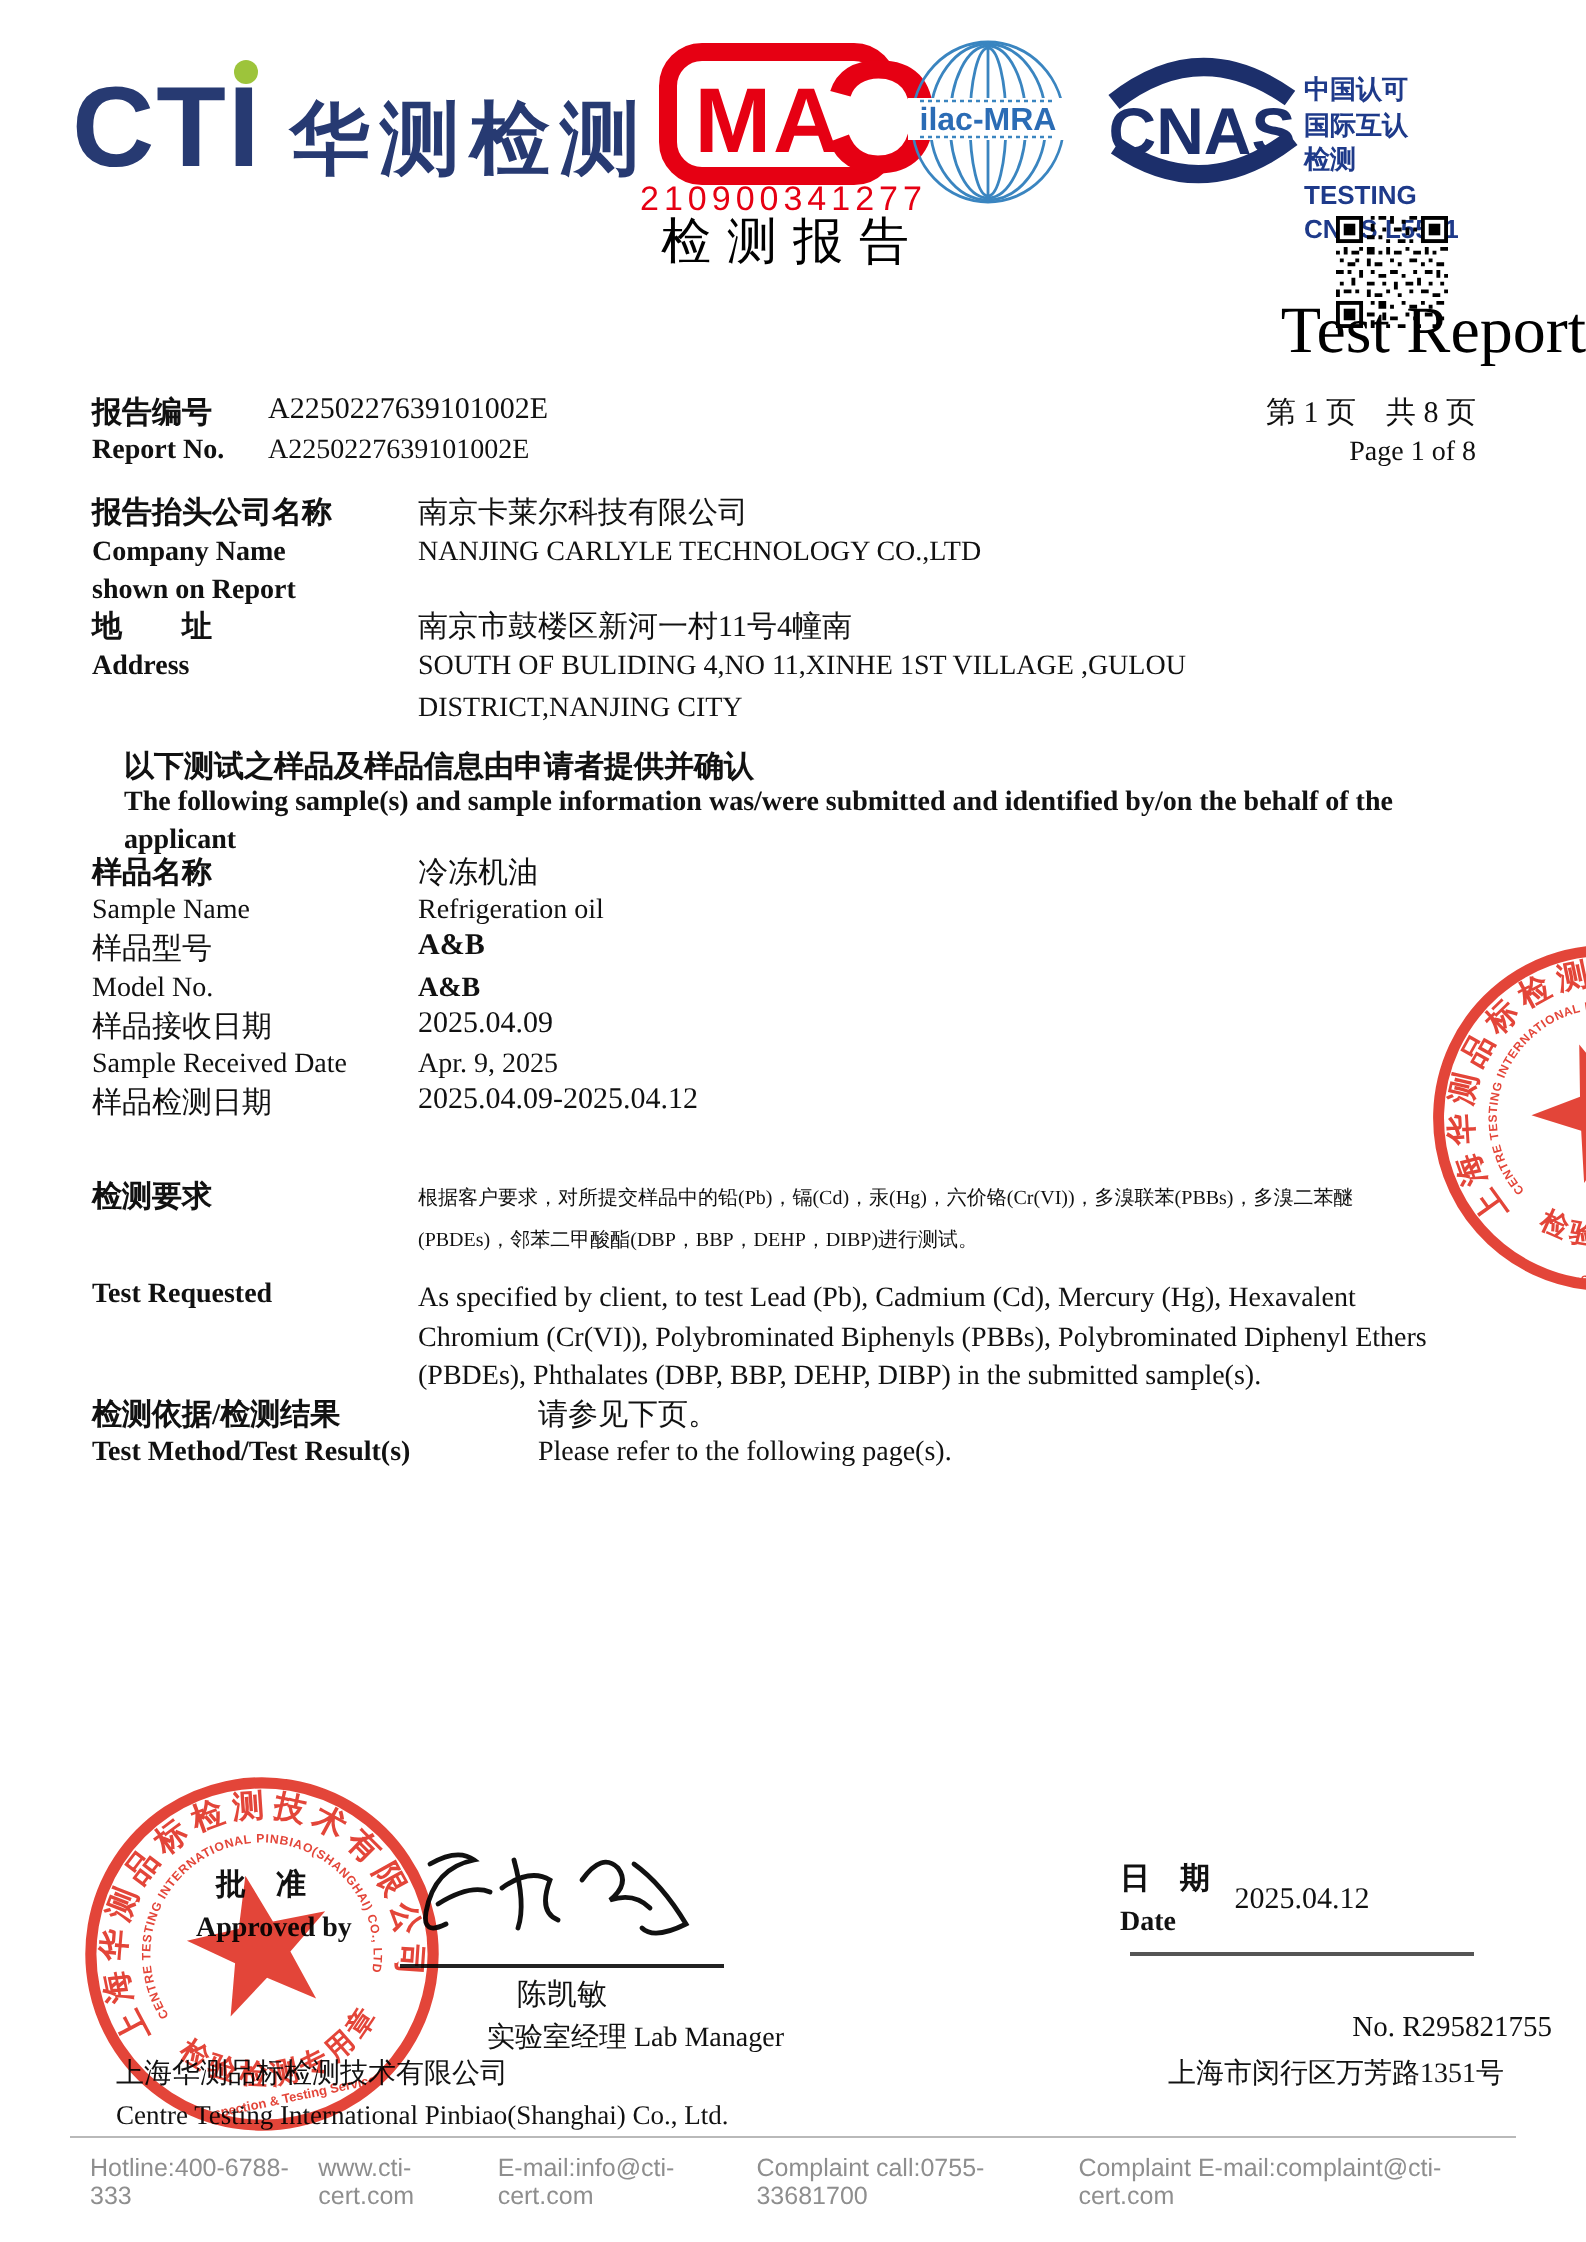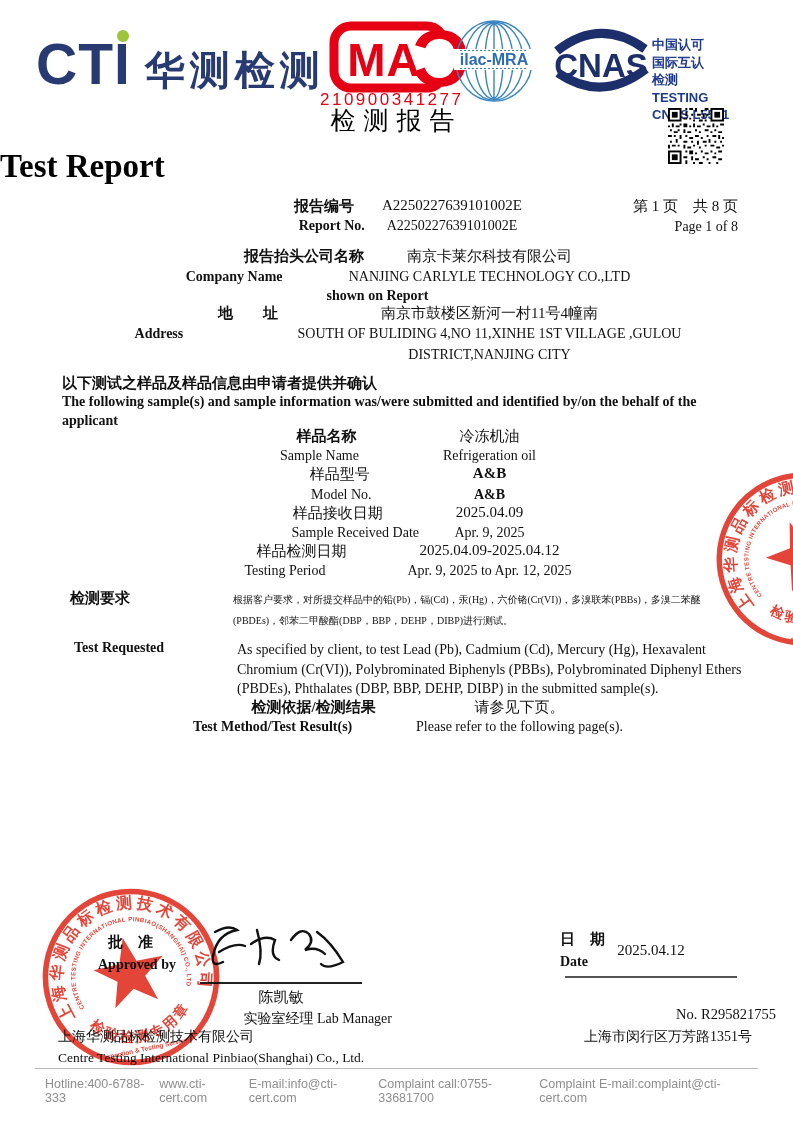--- a/index.html
+++ b/index.html
@@ -18,25 +18,25 @@
   .cti-dot { position:absolute; right:2px; top:-4px; width:12px; height:12px;
              border-radius:50%; background:#9dc43b; }
   .cti-cn { font-family:"Liberation Sans","DejaVu Sans",sans-serif; font-weight:900;
             font-size:40px; line-height:48px; color:#273a72; letter-spacing:5px; margin-left:14px; }
   .cma-num { left:320px; top:90px; width:160px; color:#e60013; font-size:17px;
              letter-spacing:2.5px; font-family:"Liberation Sans",sans-serif; }
   .accred { left:652px; top:36px; color:#1e3a8a; font-size:13px; line-height:17.5px;
             font-weight:bold; font-family:"Liberation Sans",sans-serif; }
   .title-zh { left:0; top:104px; width:793px; text-align:center; font-size:25px;
               letter-spacing:8px; color:#000; }
-  .title-en { left:0; top:148px; width:793px; text-align:left; font-size:33px;
-              font-weight:bold; color:#000; }
-
-  
-  .row { position:absolute; left:70px; width:676px; display:flex;justify-content:center; }
+  .title-en { left:0; top:148px; width:793px; text-align:right; font-size:33px;
+              font-weight:normal; color:#000; }
+
+  
+  .row { position:absolute; left:46px; width:676px; display:flex; }
   .lab-zh { font-weight:bold; font-size:15px; flex:none; }
   .lab-en { font-weight:bold; font-size:14px; flex:none; }
   .val-zh { font-size:15px; }
   .val-en { font-size:14px; }
   .w88  { width:88px; }
   .w163 { width:163px; }
   .w223 { width:223px; }
   .pgright { position:absolute; right:55px; text-align:right; }
   .bold { font-weight:bold; }
 
@@ -185,24 +185,20 @@
   </div>
   <div class="row" style="top:525px">
     <span class="lab-en w163" style="font-weight:normal">Sample Received Date</span>
     <span class="val-en">Apr. 9, 2025</span>
   </div>
 
   <div class="row" style="top:542px">
     <span class="lab-zh w163" style="font-weight:normal">样品检测日期</span>
     <span class="val-zh">2025.04.09-2025.04.12</span>
   </div>
-  <div class="row" style="top:563px">
-    <span class="lab-en w163" style="font-weight:normal">Testing Period</span>
-    <span class="val-en">Apr. 9, 2025  to  Apr. 12, 2025</span>
-  </div>
 
   <div class="row" style="top:589px">
     <span class="lab-zh w163">检测要求</span>
     <span class="val-zh" style="width:515px;line-height:21px;font-size:10px">根据客户要求，对所提交样品中的铅(Pb)，镉(Cd)，汞(Hg)，六价铬(Cr(VI))，多溴联苯(PBBs)，多溴二苯醚(PBDEs)，邻苯二甲酸酯(DBP，BBP，DEHP，DIBP)进行测试。</span>
   </div>
   <div class="row" style="top:640px">
     <span class="lab-en w163">Test Requested</span>
     <span class="val-en" style="width:505px;line-height:19.5px">As specified by client, to test Lead (Pb), Cadmium (Cd), Mercury (Hg), Hexavalent Chromium (Cr(VI)), Polybrominated Biphenyls (PBBs), Polybrominated Diphenyl Ethers (PBDEs), Phthalates (DBP, BBP, DEHP, DIBP) in the submitted sample(s).</span>
   </div>
 

